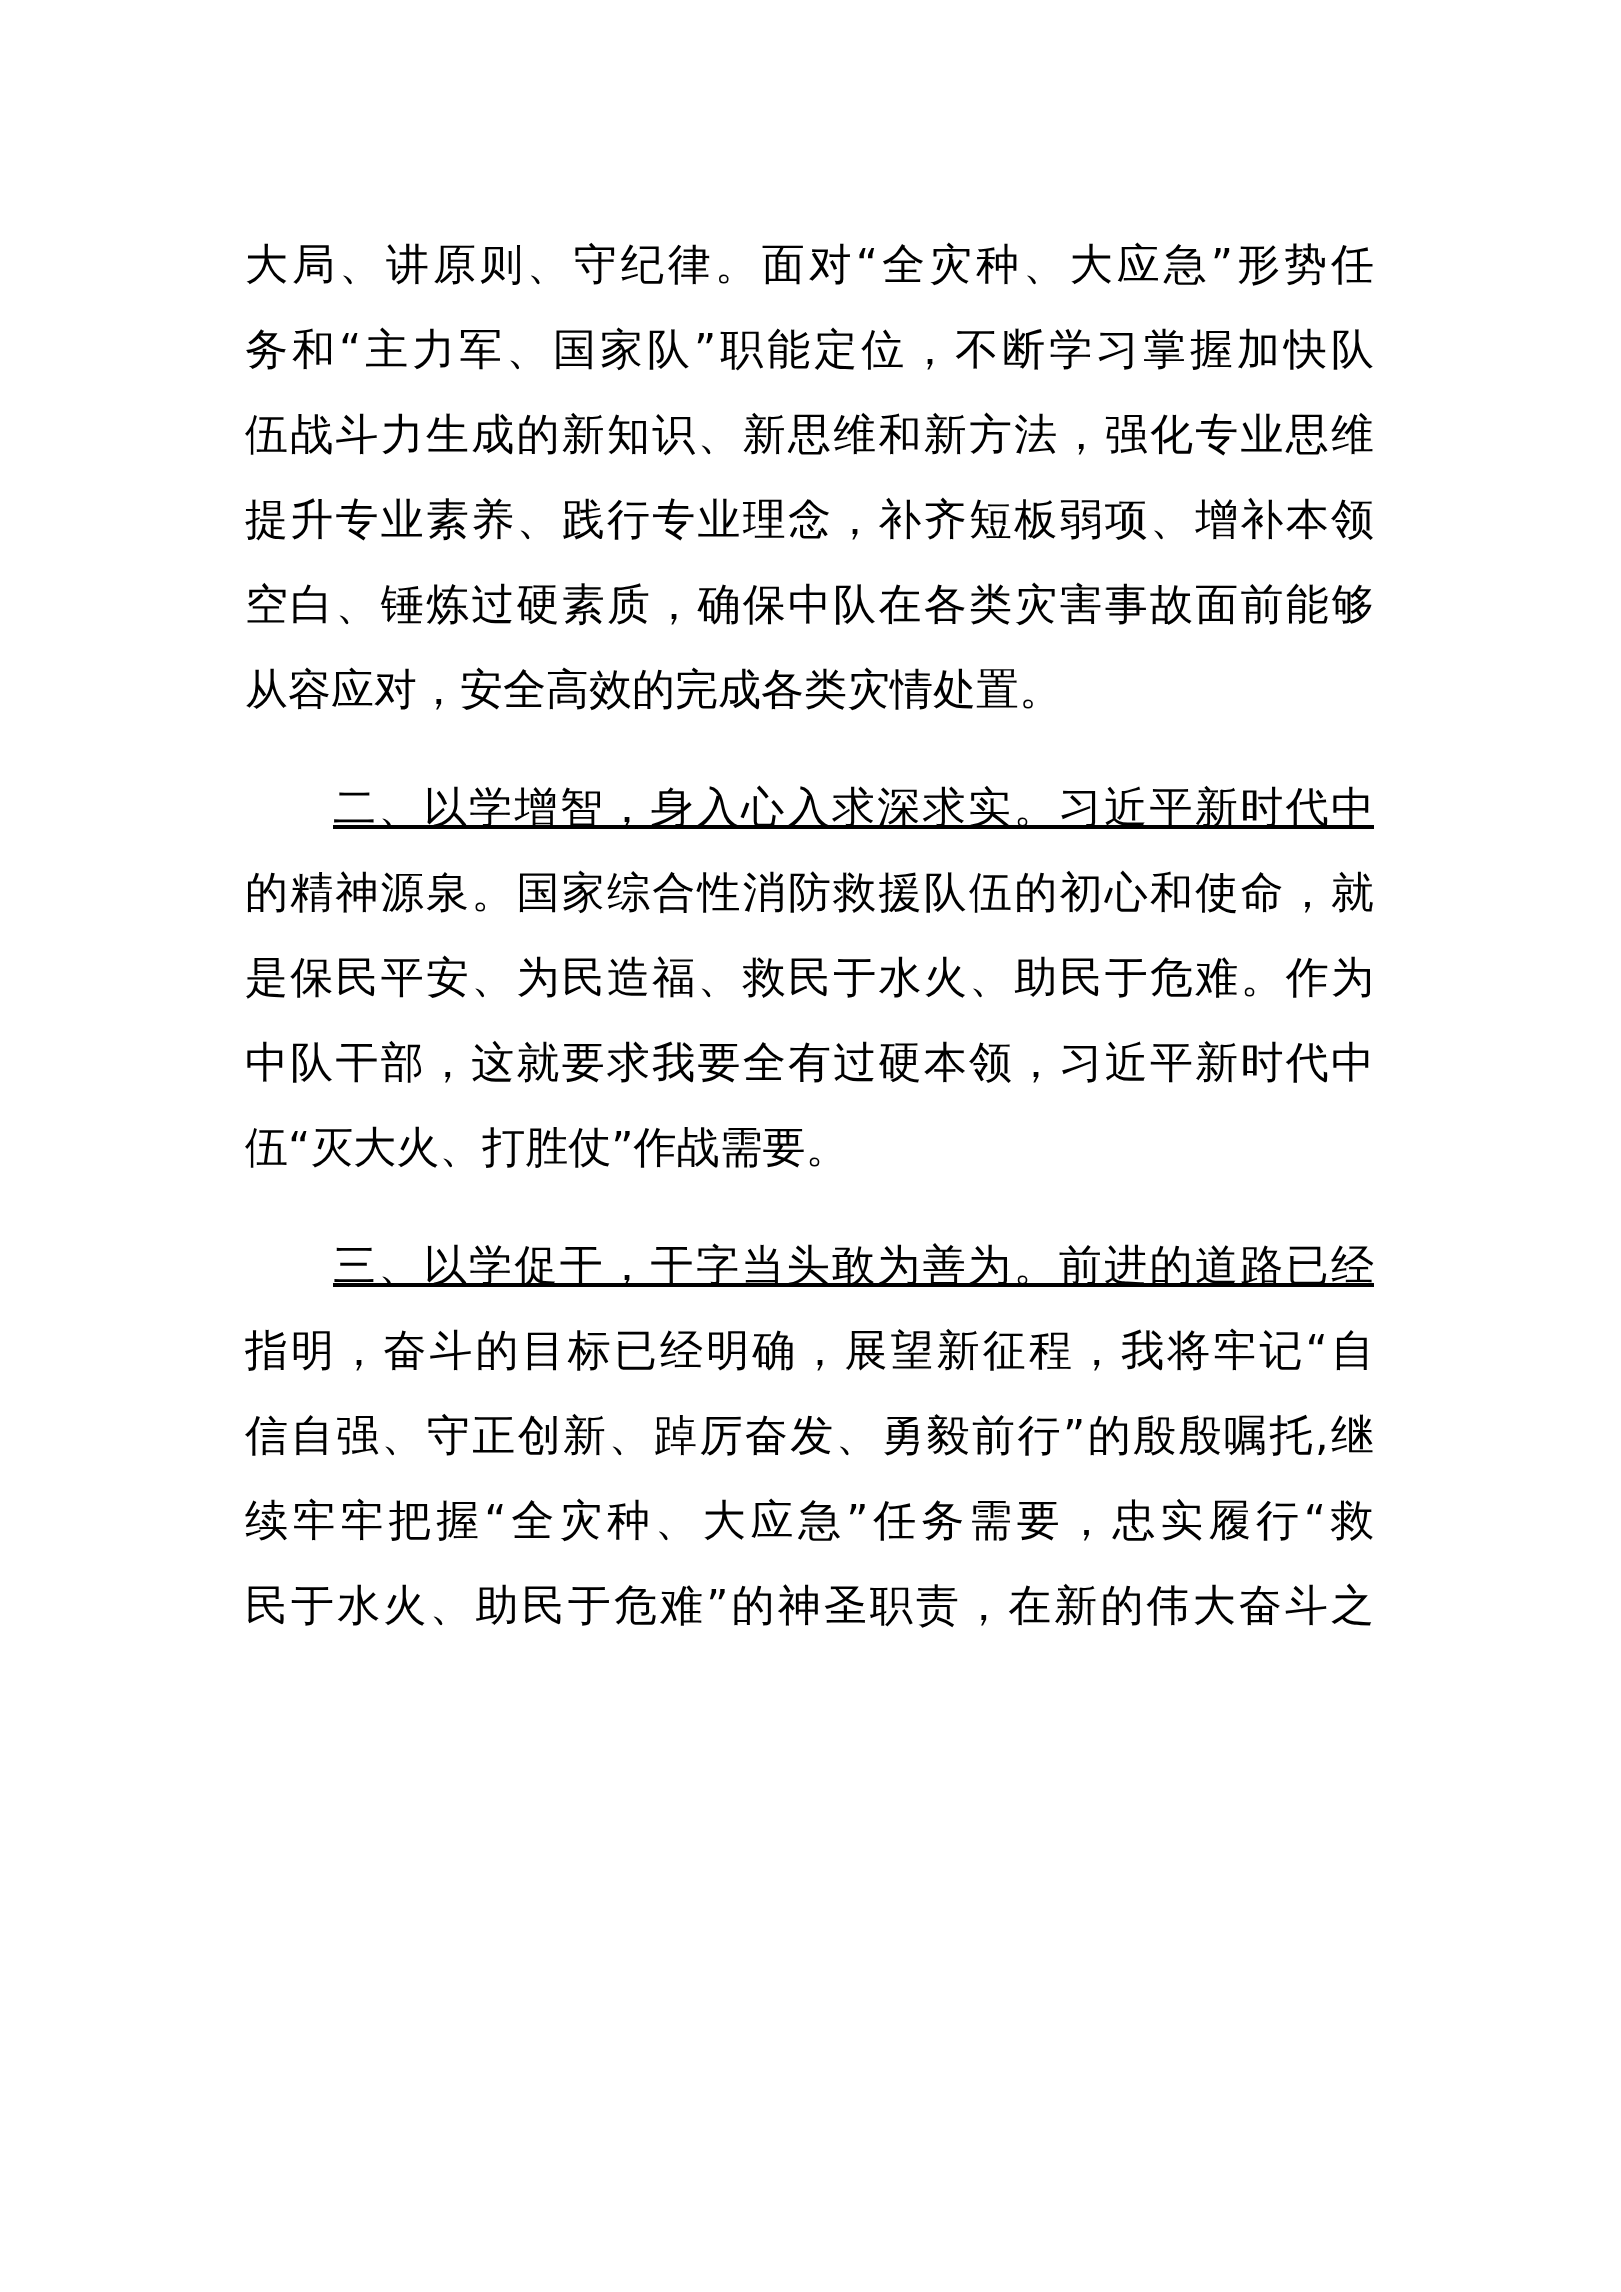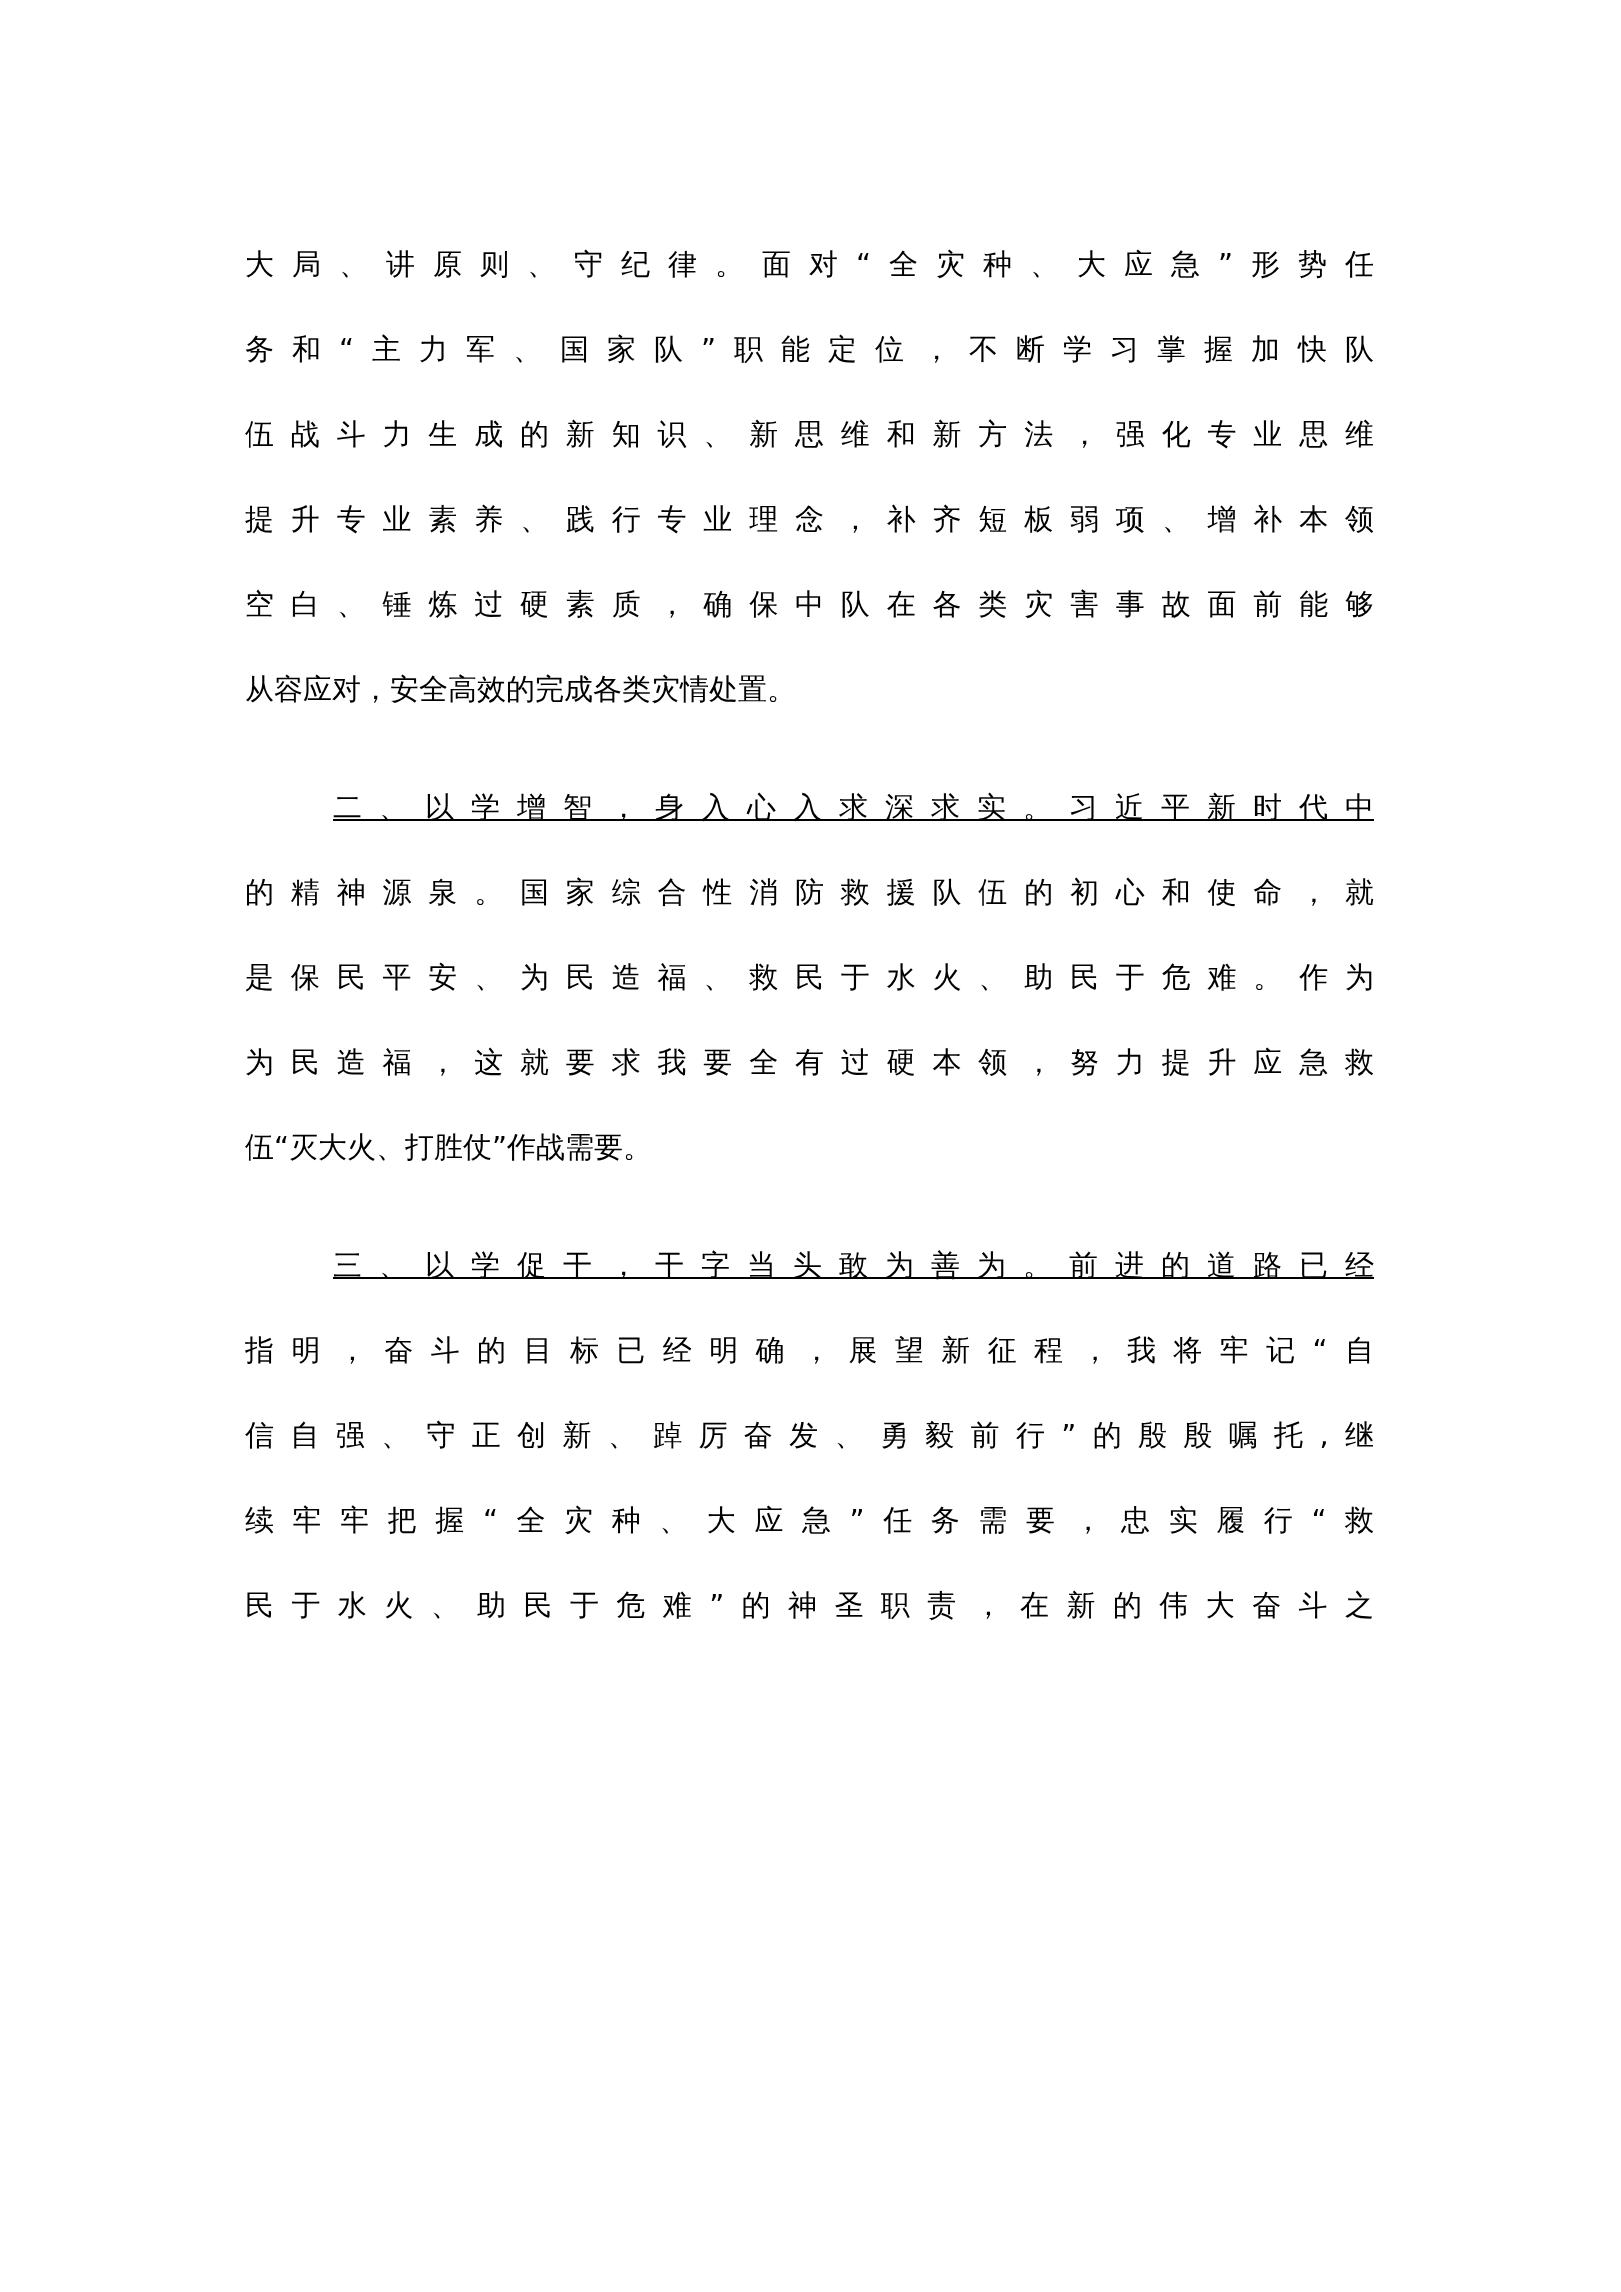--- a/index.html
+++ b/index.html
@@ -28,21 +28,21 @@
     top: 222px;
     width: 1129px;
   }
   .para {
     margin: 0 0 33px 0;
   }
   .line {
     display: block;
     height: 85px;
     line-height: 85px;
-    font-size: 29px;
+    font-size: 43px;
     white-space: nowrap;
     text-align: justify;
     text-align-last: justify;
     overflow: visible;
   }
   .line.last {
     text-align-last: left;
   }
   .line.indent {
     padding-left: 88px;
@@ -61,21 +61,21 @@
       <span class="line">伍战斗力生成的新知识、新思维和新方法，强化专业思维</span>
       <span class="line">提升专业素养、践行专业理念，补齐短板弱项、增补本领</span>
       <span class="line">空白、锤炼过硬素质，确保中队在各类灾害事故面前能够</span>
       <span class="line last">从容应对，安全高效的完成各类灾情处置。</span>
     </p>
 
     <p class="para">
       <span class="line indent">二、以学增智，身入心入求深求实。习近平新时代中</span>
       <span class="line">的精神源泉。国家综合性消防救援队伍的初心和使命，就</span>
       <span class="line">是保民平安、为民造福、救民于水火、助民于危难。作为</span>
-      <span class="line">为民造福，这就要求我要全有过硬本领，努力提升应急救</span>
+      <span class="line">中队干部，这就要求我要全有过硬本领，习近平新时代中</span>
       <span class="line last">伍“灭大火、打胜仗”作战需要。</span>
     </p>
 
     <p class="para">
       <span class="line indent">三、以学促干，干字当头敢为善为。前进的道路已经</span>
       <span class="line">指明，奋斗的目标已经明确，展望新征程，我将牢记“自</span>
       <span class="line">信自强、守正创新、踔厉奋发、勇毅前行”的殷殷嘱托,继</span>
       <span class="line">续牢牢把握“全灾种、大应急”任务需要，忠实履行“救</span>
       <span class="line">民于水火、助民于危难”的神圣职责，在新的伟大奋斗之</span>
     </p>

